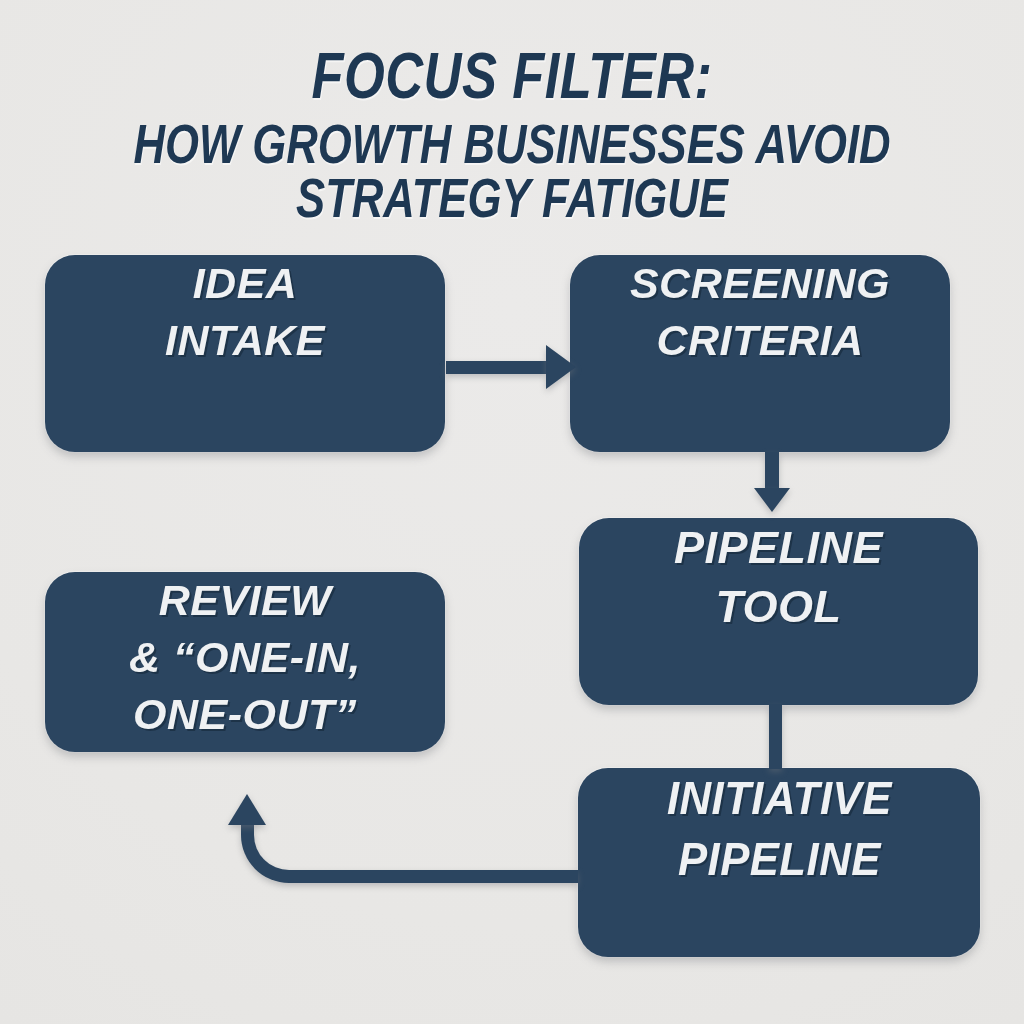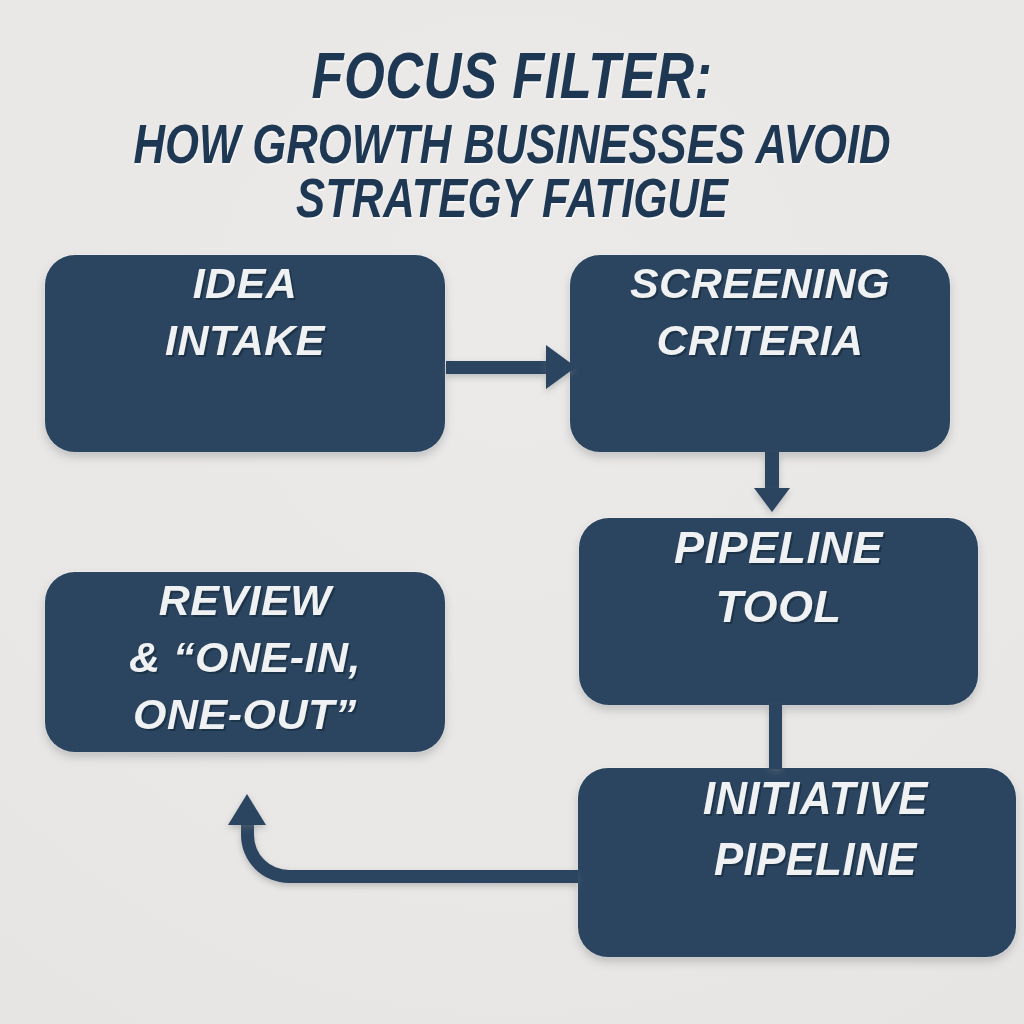--- a/index.html
+++ b/index.html
@@ -26,21 +26,21 @@
     box-shadow:0 5px 9px rgba(118,120,126,0.35), 0 0 0 1px rgba(255,255,255,0.35);
   }
   .node-label{
     color:#eff1f3;font-weight:bold;text-align:center;white-space:pre-line;
     line-height:1.32;letter-spacing:0.5px;
     text-shadow:2px 2px 0 rgba(14,28,44,0.45);
   }
   .box-idea      {left:45px; top:255px;width:400px;height:197px;}
   .box-screening {left:570px;top:255px;width:380px;height:197px;}
   .box-scoring   {left:579px;top:518px;width:399px;height:187px;}
-  .box-pipeline  {left:578px;top:768px;width:402px;height:189px;padding-left:36px;}
+  .box-pipeline  {left:578px;top:768px;width:402px;height:189px;}
   .box-review    {left:45px; top:572px;width:400px;height:180px;}
   .fs43{font-size:43px;}
   .fs45{font-size:45px;}
   .fs46{font-size:46px;transform:scaleX(0.95);}
   
   .shape{position:absolute;filter:drop-shadow(0 3px 3px rgba(118,120,126,0.4));}
   .arrow-right-shaft{left:446px;top:361px;width:100px;height:13px;background:#2b4560;}
   .arrow-right-head{
     left:546px;top:345px;width:0;height:0;
     border-top:22px solid transparent;border-bottom:22px solid transparent;

